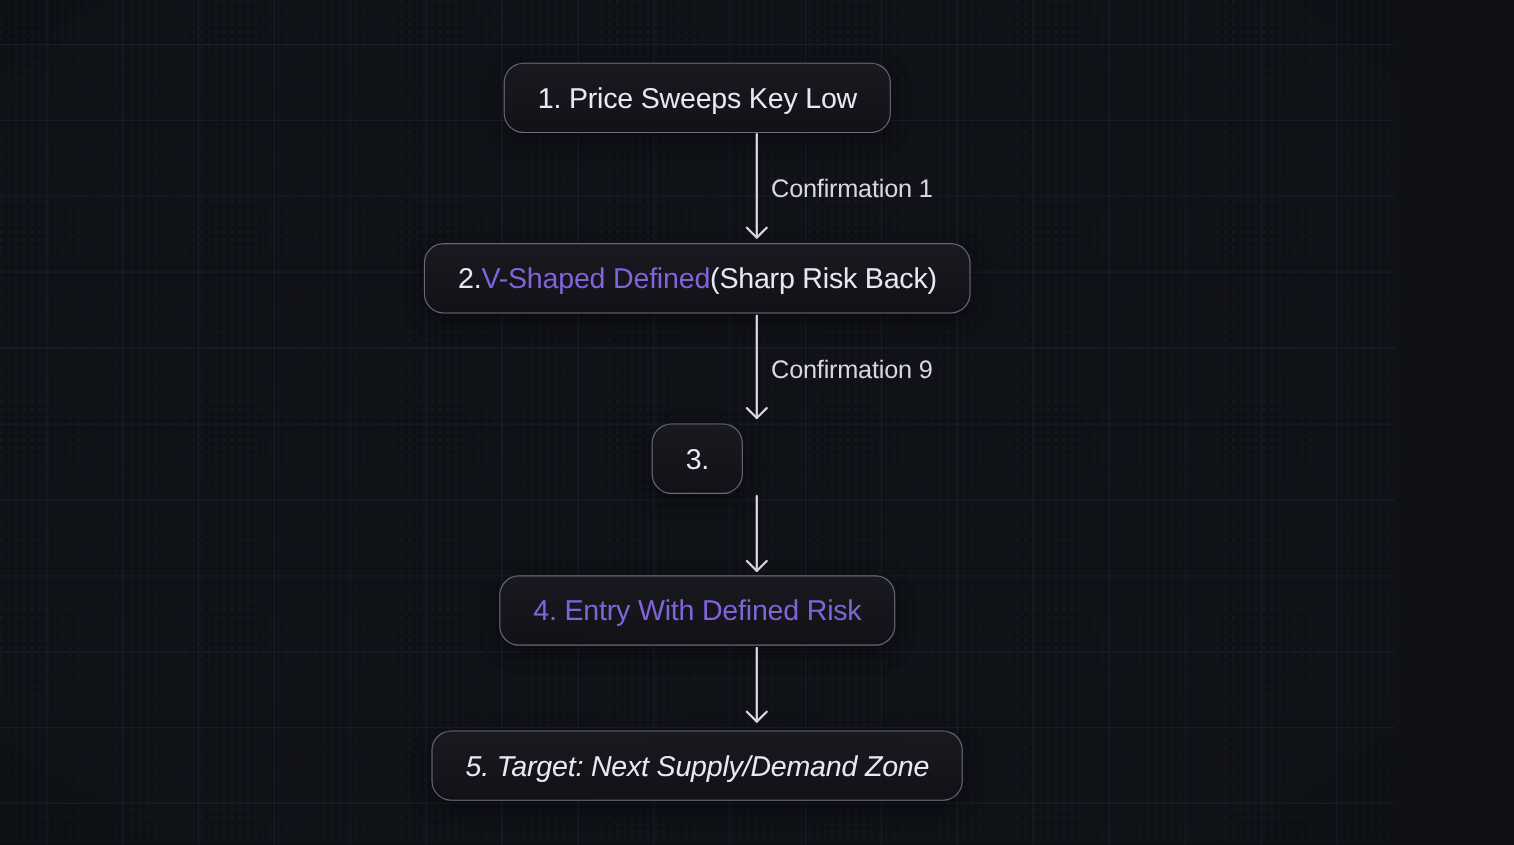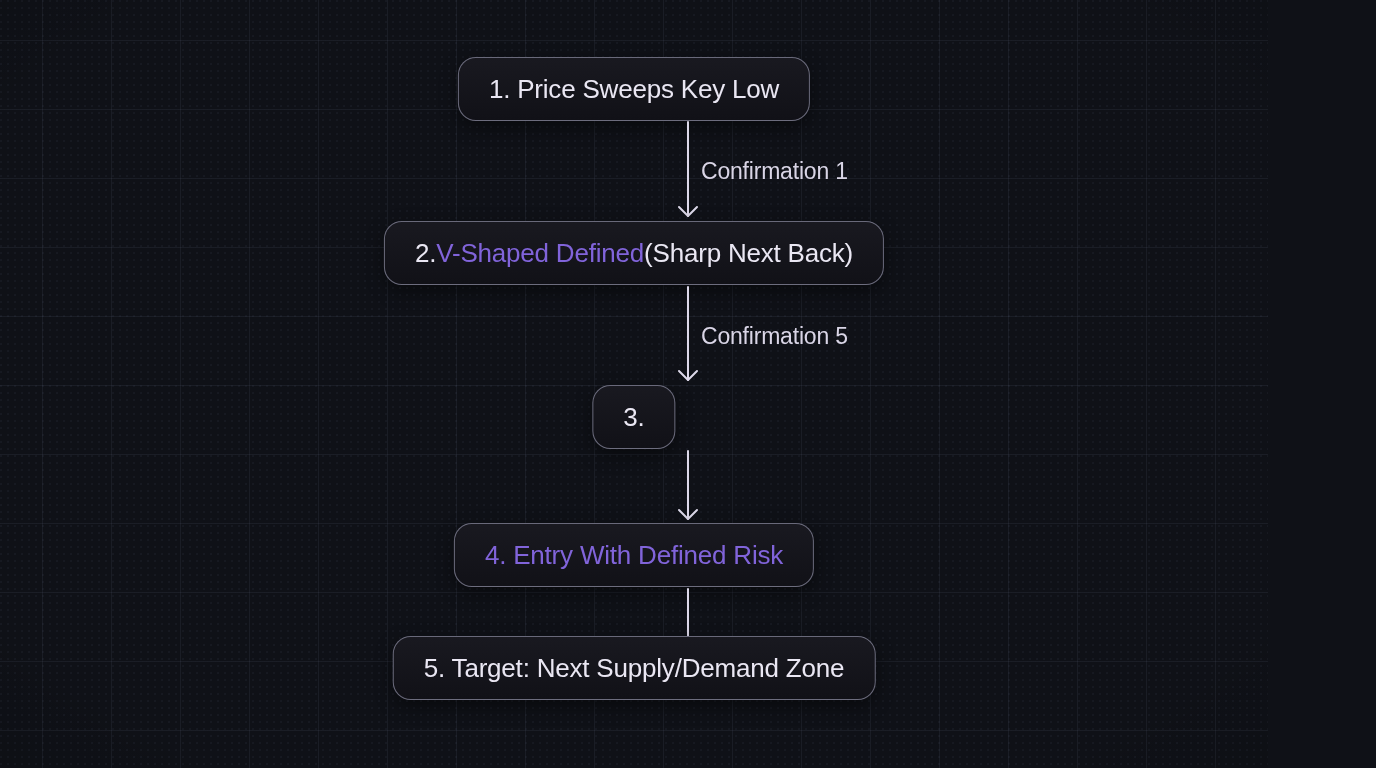--- a/index.html
+++ b/index.html
@@ -74,21 +74,21 @@
     letter-spacing: -0.2px;
     color: #d9d5e6;
     white-space: nowrap;
   }
   #edge-label-1 { top: 157px; }
   #edge-label-2 { top: 322px; }
   #node-1 { top: 57px; }
   #node-2 { top: 221px; }
   #node-3 { top: 385px; }
   #node-4 { top: 523px; justify-content: flex-end; }
-  #node-5 { top: 636px; }
+  #node-5 { top: 664px; font-style: italic; }
   #arrow-1 { top: 121px; height: 98px; }
   #arrow-2 { top: 286px; height: 97px; }
   #arrow-3 { top: 450px; height: 72px; }
   #arrow-4 { top: 588px; height: 71px; }
 </style>
 </head>
 <body>
 
 <div class="stage">
 
@@ -98,28 +98,28 @@
 
   <svg class="arrow" id="arrow-1" viewBox="0 0 26 98">
     <line x1="13" y1="1" x2="13" y2="95"></line>
     <path d="M4 86 L13 95 L22 86"></path>
   </svg>
   <span class="edge-label" id="edge-label-1">Confirmation 1</span>
 
   <div class="node" id="node-2">
     <span class="t-light">2. </span>
       <span class="t-purple">V-Shaped Defined</span>
-      <span class="t-light"> (Sharp Next Back)</span>
+      <span class="t-light"> (Sharp Risk Back)</span>
   </div>
 
   <svg class="arrow" id="arrow-2" viewBox="0 0 26 97">
     <line x1="13" y1="1" x2="13" y2="94"></line>
     <path d="M4 85 L13 94 L22 85"></path>
   </svg>
-  <span class="edge-label" id="edge-label-2">Confirmation 5</span>
+  <span class="edge-label" id="edge-label-2">Confirmation 9</span>
 
   <div class="node" id="node-3">
     <span class="t-light">3. </span>
   </div>
 
   <svg class="arrow" id="arrow-3" viewBox="0 0 26 72">
     <line x1="13" y1="1" x2="13" y2="69"></line>
     <path d="M4 60 L13 69 L22 60"></path>
   </svg>
 

